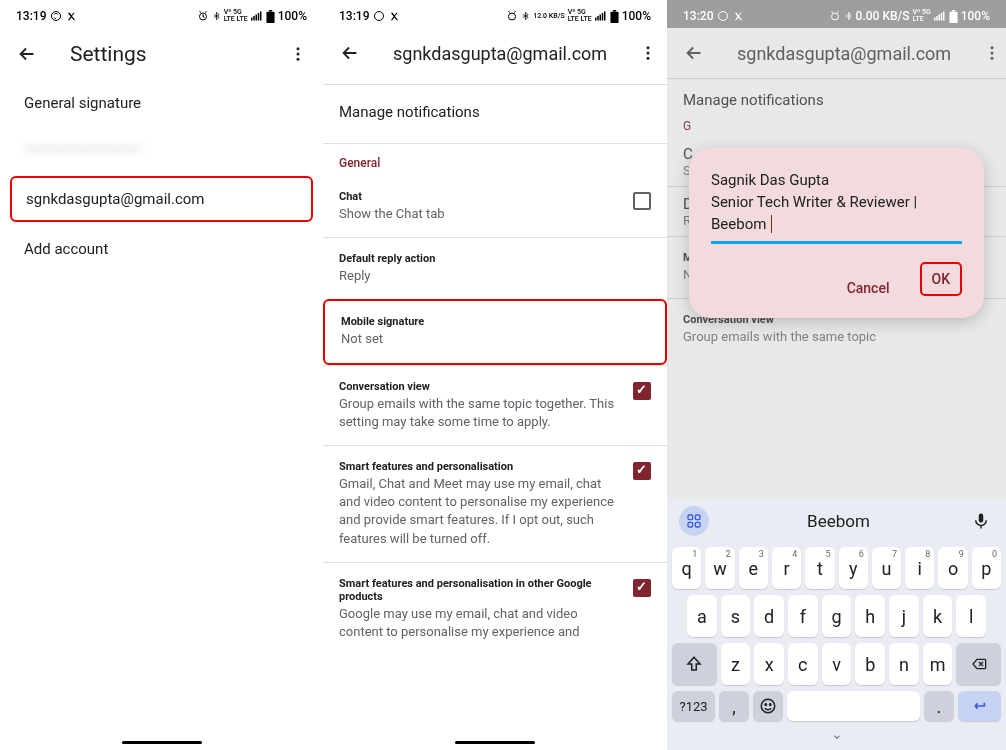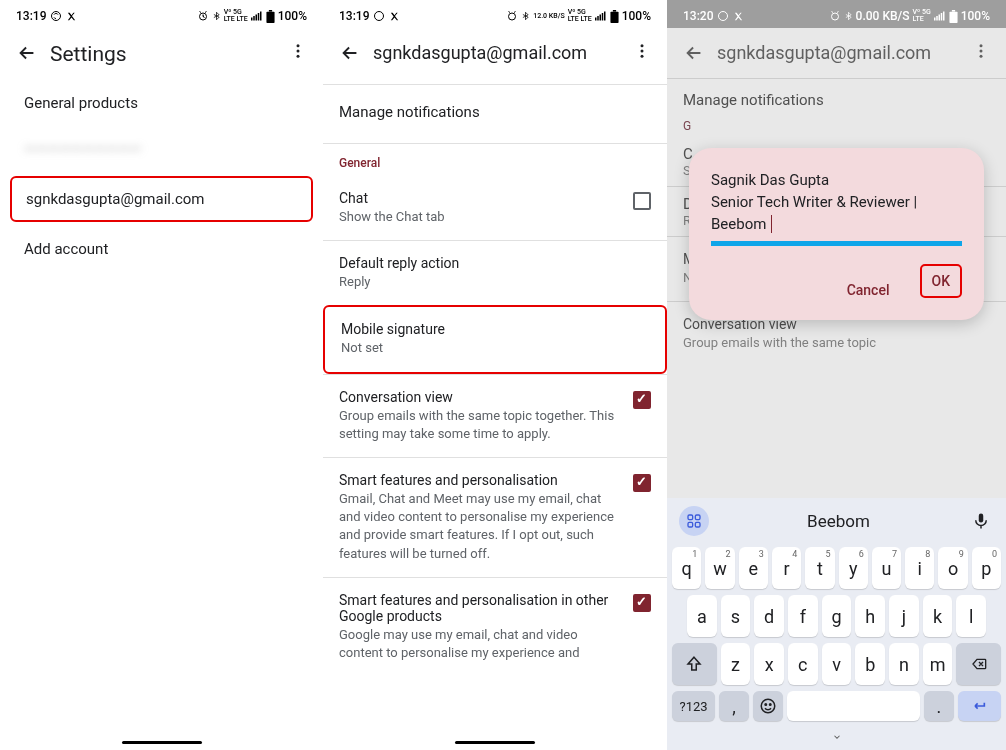--- a/index.html
+++ b/index.html
@@ -8,50 +8,50 @@
 .screen1 { width: 323px; background: #fff; }
 .screen2 { width: 344px; background: #fff; }
 .screen3 { width: 339px; background: #e8e8e8; position: relative; }
 
 .status-bar { height: 28px; display: flex; align-items: center; justify-content: space-between; padding: 4px 16px 0 16px; font-size: 12px; font-weight: 500; }
 .status-left { display: flex; align-items: center; gap: 4px; }
 .status-right { display: flex; align-items: center; gap: 3px; }
 .status-bar.light { color: #fff; gap: 8px; }
 .status-bar.dark { color: #000; }
 
-.header { display: flex; padding: 14px 16px; gap: 12px; }
+.header { display: flex; align-items: center; padding: 14px 16px; gap: 32px; }
 .header-title { font-size: 21px; font-weight: 400; flex: 1; color: #202124; }
 .header-title.email { font-size: 18px; }
 .back-arrow, .more-dots { display: inline-flex; }
 .list-item { padding: 14px 24px; font-size: 15px; color: #202124; cursor: pointer; }
 .list-item.blurred { filter: blur(4px); color: #777; }
 
 .red-box { border: 2.5px solid #e60000; border-radius: 6px; }
 
 .settings-row { padding: 14px 16px; border-top: 1px solid #e0e0e0; display: flex; align-items: flex-start; }
 .settings-row.noborder-top { border-top: none; }
 .settings-text { flex: 1; padding-right: 12px; }
-.settings-title { font-size: 14px; color: #202124; margin-bottom: 2px; }
+.settings-title { font-size: 11px; color: #202124; margin-bottom: 2px; font-weight: bold; }
 .settings-sub { font-size: 13px; color: #5f6368; line-height: 1.4; }
 .section-label { font-size: 12px; color: #80242f; font-weight: 500; padding: 12px 16px 6px; }
 .checkbox { width: 18px; height: 18px; border: 2px solid #5f6368; border-radius: 2px; margin-top: 2px; flex-shrink: 0; }
 .checkbox.checked { background: #80242f; border-color: #80242f; position: relative; }
 .checkbox.checked::after { content: '✓'; color: #fff; font-size: 13px; position: absolute; top: -2px; left: 1px; font-weight: bold; }
 
 .divider-thick { height: 1px; background: #e0e0e0; margin-top: 6px; }
 
 .home-ind { width: 80px; height: 3px; background: #000; border-radius: 3px; position: absolute; bottom: 6px; left: 50%; transform: translateX(-50%); }
 
 
 .screen3 .header { background: #e8e8e8; }
 .screen3 .settings-row { background: #e8e8e8; border-top-color: #d0d0d0; }
 .screen3 .status-bar { background: #e8e8e8; }
 .dialog { position: absolute; top: 148px; left: 22px; right: 22px; background: #f3dadd; border-radius: 22px; padding: 22px; box-shadow: 0 4px 16px rgba(0,0,0,0.2); }
 .dialog-title { font-size: 20px; color: #202124; margin-bottom: 22px; }
-.dialog-input { border-bottom: 5px solid #0ea5e9; padding-bottom: 6px; font-size: 15px; color: #202124; line-height: 1.45; margin-bottom: 18px; }
+.dialog-input { border-bottom: 3px solid #0ea5e9; padding-bottom: 6px; font-size: 15px; color: #202124; line-height: 1.45; margin-bottom: 18px; }
 .dialog-actions { display: flex; justify-content: flex-end; gap: 30px; align-items: flex-end; }
 .dialog-btn { font-size: 14px; font-weight: 500; color: #80242f; cursor: pointer; }
 .ok-box { border: 2.5px solid #e60000; border-radius: 5px; padding: 7px 10px; }
 
 .keyboard { position: absolute; bottom: 0; left: 0; right: 0; background: #e9ecf3; }
 .kb-suggest { display: flex; align-items: center; padding: 8px 12px; background: #e9ecf3; }
 .kb-sugg-icon { width: 30px; height: 30px; background: #c7d3f3; border-radius: 50%; display: flex; align-items: center; justify-content: center; }
 .kb-sugg-word { flex: 1; text-align: center; font-size: 17px; color: #202124; }
 .kb-mic { width: 26px; height: 26px; display: flex; align-items: center; justify-content: center; }
 .kb-row { display: flex; gap: 4px; padding: 3px 5px; justify-content: center; }
@@ -130,21 +130,21 @@
     <span class="header-title">Settings</span>
     <span class="more-dots">
       <svg width="18" height="18" viewBox="0 0 24 24" fill="#202124">
           <circle cx="12" cy="5" r="2"></circle>
           <circle cx="12" cy="12" r="2"></circle>
           <circle cx="12" cy="19" r="2"></circle>
         </svg>
     </span>
   </div>
 
-  <div class="list-item">General products</div>
+  <div class="list-item">General signature</div>
   <div class="list-item blurred">——————————</div>
   <div class="list-item red-box" style="margin:4px 10px; padding:12px 14px;">sgnkdasgupta@gmail.com</div>
   <div class="list-item">Add account</div>
 
   <div class="home-ind"></div>
 </div>
 
 <div class="screen screen2">
   <div class="status-bar dark">
     <div class="status-left">

